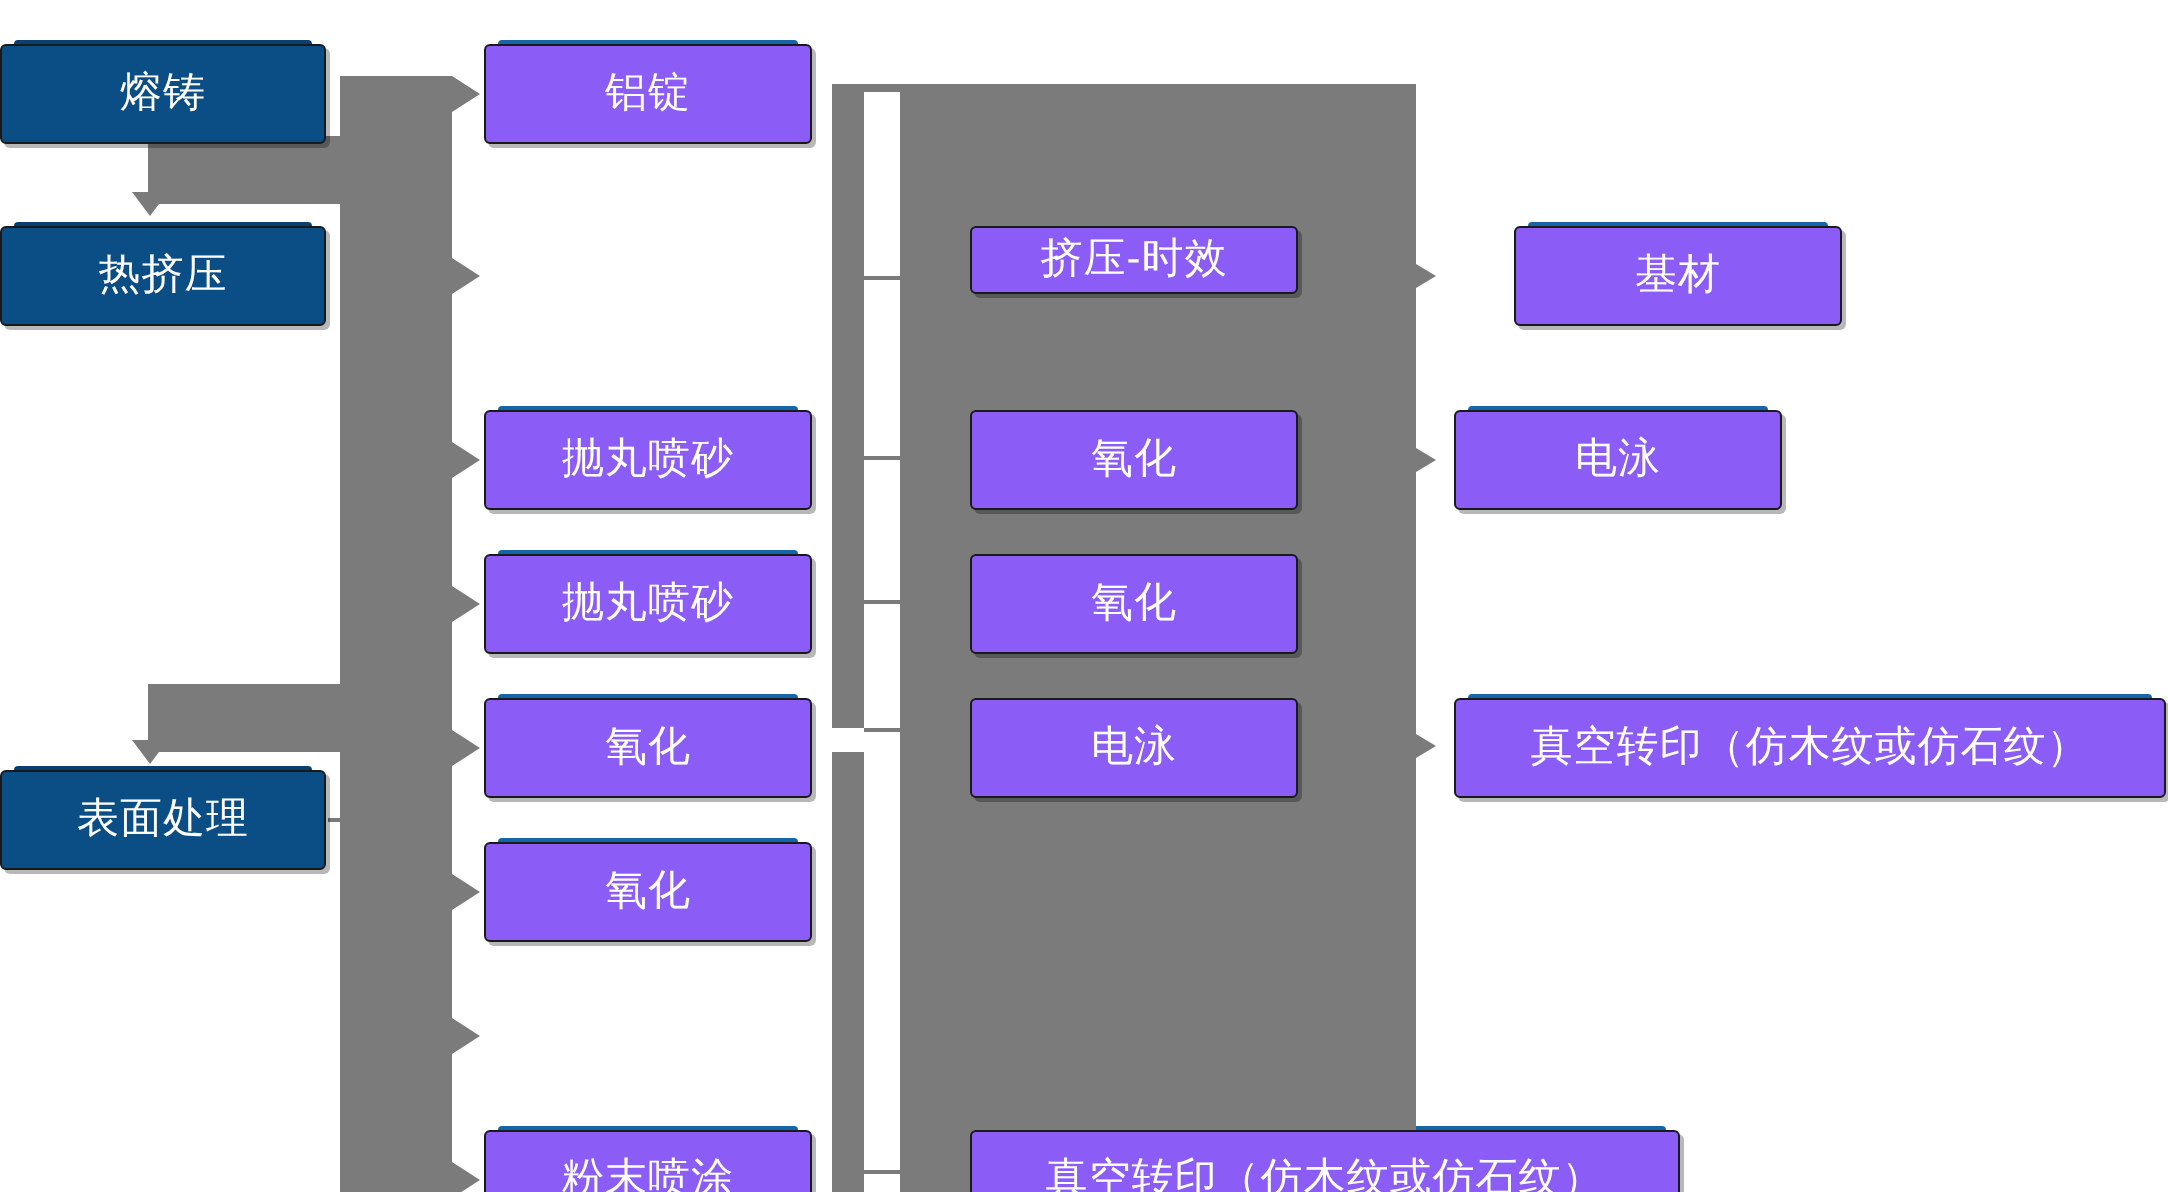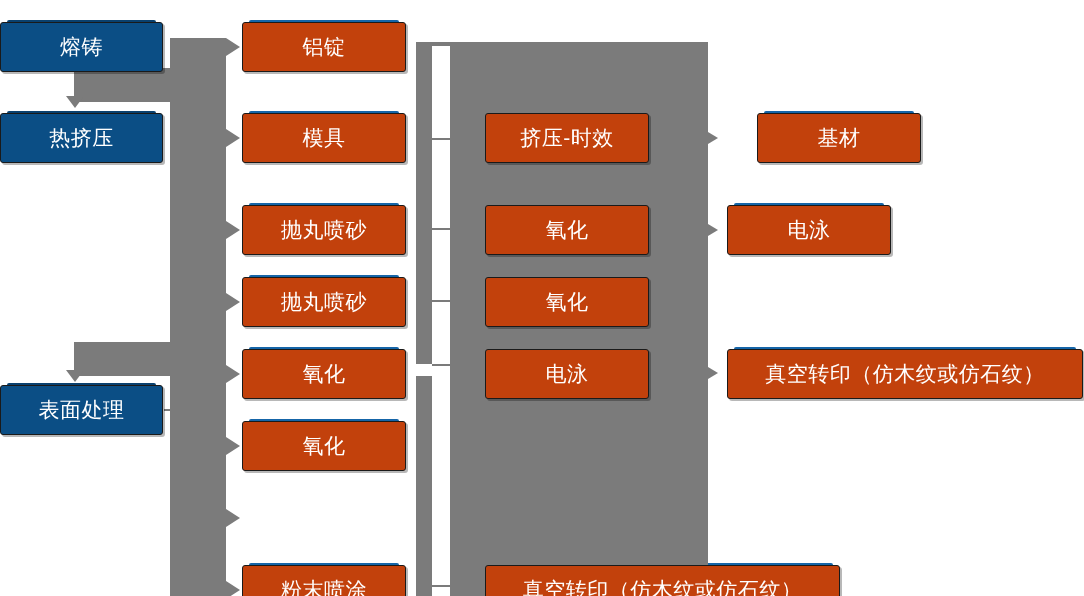--- a/index.html
+++ b/index.html
@@ -45,21 +45,21 @@
     color:#ffffff;
     font-size:21px;
     line-height:1.1;
     border:1px solid #1a1a1a;
     border-radius:3px;
     white-space:nowrap;
     letter-spacing:0.5px;
     box-shadow:2px 2px 0 rgba(0,0,0,0.28);
   }
   .box.dark{background:#0B4E85;}
-  .box.light{background:#c2410c;}
+  .box.light{background:#8b5cf6;}
   
   .box::before{
     content:"";
     position:absolute;
     left:6px;right:6px;top:-3px;height:3px;
     background:#1565A8;
     border-radius:2px 2px 0 0;
     z-index:-1;
   }
   .box.dark::before{background:#09406E;}
@@ -113,23 +113,20 @@
   </div>
 
   <div class="box dark" style="left:0px;top:93px;width:163px;height:50px;">
     <span>热挤压</span>
   </div>
 
   <div class="box light" style="left:242px;top:2px;width:164px;height:50px;">
     <span>铝锭</span>
   </div>
 
-  <div class="box light" style="left:242px;top:93px;width:164px;height:50px;">
-    <span>模具</span>
-  </div>
 
   <div class="box light" style="left:242px;top:185px;width:164px;height:50px;">
     <span>抛丸喷砂</span>
   </div>
 
   <div class="box light" style="left:242px;top:257px;width:164px;height:50px;">
     <span>抛丸喷砂</span>
   </div>
 
   <div class="box light" style="left:242px;top:329px;width:164px;height:50px;">
@@ -139,21 +136,21 @@
   <div class="box light" style="left:242px;top:401px;width:164px;height:50px;">
     <span>氧化</span>
   </div>
 
 
   <div class="box light" style="left:242px;top:545px;width:164px;height:50px;text-align:right;">
     <span>粉末喷涂</span>
   </div>
 
 
-  <div class="box light" style="left:485px;top:93px;width:164px;height:50px;">
+  <div class="box light" style="left:485px;top:93px;width:164px;height:34px;">
     <span>挤压-时效</span>
   </div>
 
   <div class="box light" style="left:485px;top:185px;width:164px;height:50px;">
     <span>氧化</span>
   </div>
 
   <div class="box light" style="left:485px;top:257px;width:164px;height:50px;">
     <span>氧化</span>
   </div>

